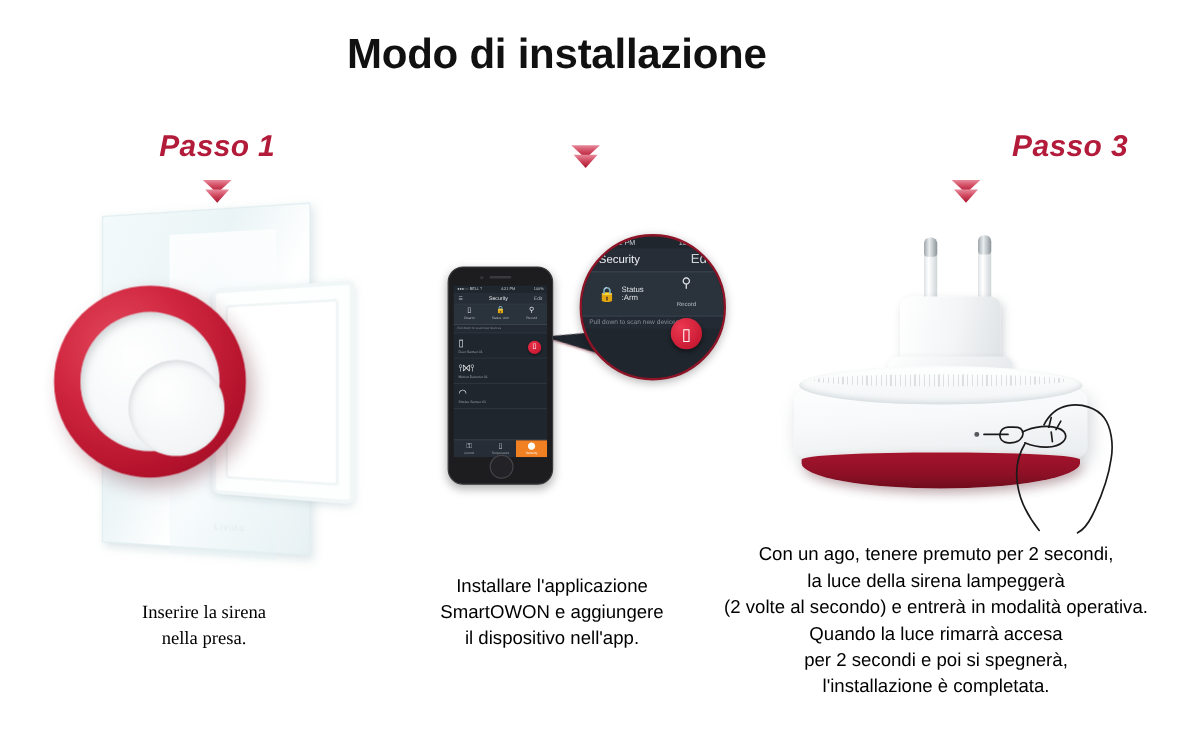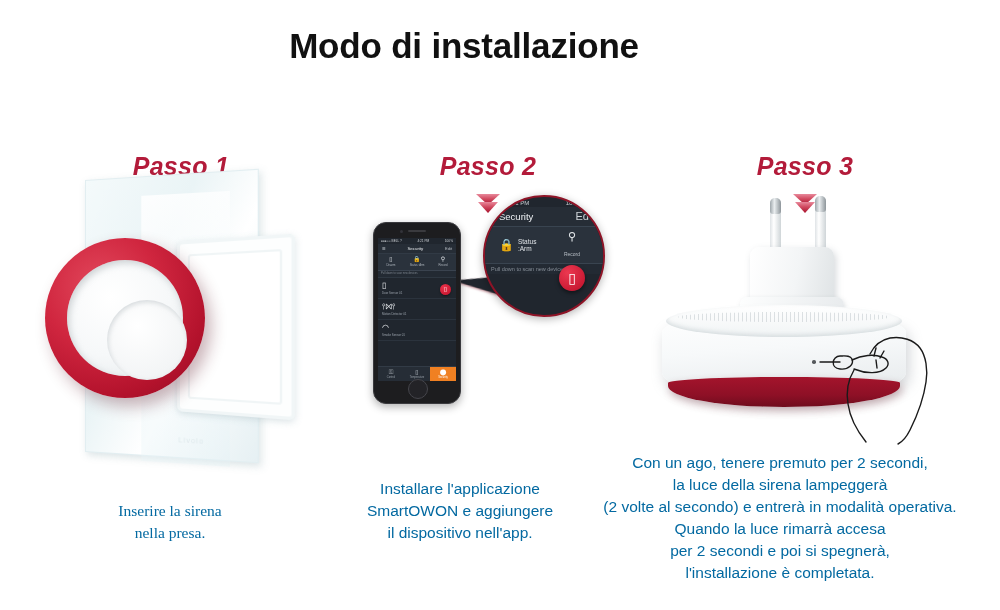--- a/index.html
+++ b/index.html
@@ -26,53 +26,52 @@
     font-size: 35px;
     font-weight: bold;
     color: #111111;
     letter-spacing: -0.2px;
   }
 
   
   .step {
     position: absolute;
     top: 108px;
-    margin-top: 44px;
   }
   .step-1 { left: 20px;  width: 300px; }
   .step-2 { left: 330px; width: 300px; }
   .step-3 { left: 640px; width: 300px; }
 
   .step-heading {
     text-align: center;
     font-size: 25px;
     font-weight: bold;
     font-style: italic;
     color: #b31b3a;
     letter-spacing: 0.3px;
   }
-  .step-3 .step-heading { margin-left: 30px; }
+  .step-3 .step-heading { margin-left: 30px; text-align: right; }
   .step-2 .step-heading { margin-left: 16px; }
   .step-1 .step-heading { margin-left: 22px; }
 
   
   .arrow-wrap {
     display: flex;
     justify-content: center;
     margin-top: 12px;
   }
   .step-1 .arrow-wrap { margin-left: 22px; }
   .step-2 .arrow-wrap { margin-left: 16px; }
   .step-3 .arrow-wrap { margin-left: 30px; }
 
   
   .caption {
     position: absolute;
     text-align: center;
-    color: #0369a1;
+    color: #000000;
     font-size: 15.5px;
     line-height: 22px;
     white-space: pre-line;
   }
   .caption-1 { left: 45px;  width: 250px; top: 500px; font-family: Liberation Serif, serif; }
   .caption-2 { left: 320px; width: 280px; top: 478px; }
   .caption-3 { left: 575px; width: 410px; top: 452px; }
 
   
   .art { position: absolute; }
@@ -487,21 +486,20 @@
     <div class="siren-white-mid">
       <div class="siren-center"></div>
     </div>
   </div>
 </div>
 
 <div class="caption caption-1">Inserire la sirena
 nella presa.</div>
 
 <div class="step step-2">
-  <div class="step-heading">Passo 2</div>
   <div class="arrow-wrap">
     <svg class="arrow-svg" width="26" height="24" viewBox="0 0 26 24">
       <polygon points="1,1 25,1 13,12" fill="url(#ag1)"></polygon>
       <polygon points="3,9 23,9 13,20" fill="url(#ag1)"></polygon>
     </svg>
   </div>
 </div>
 
 <div class="art art-2">
 

